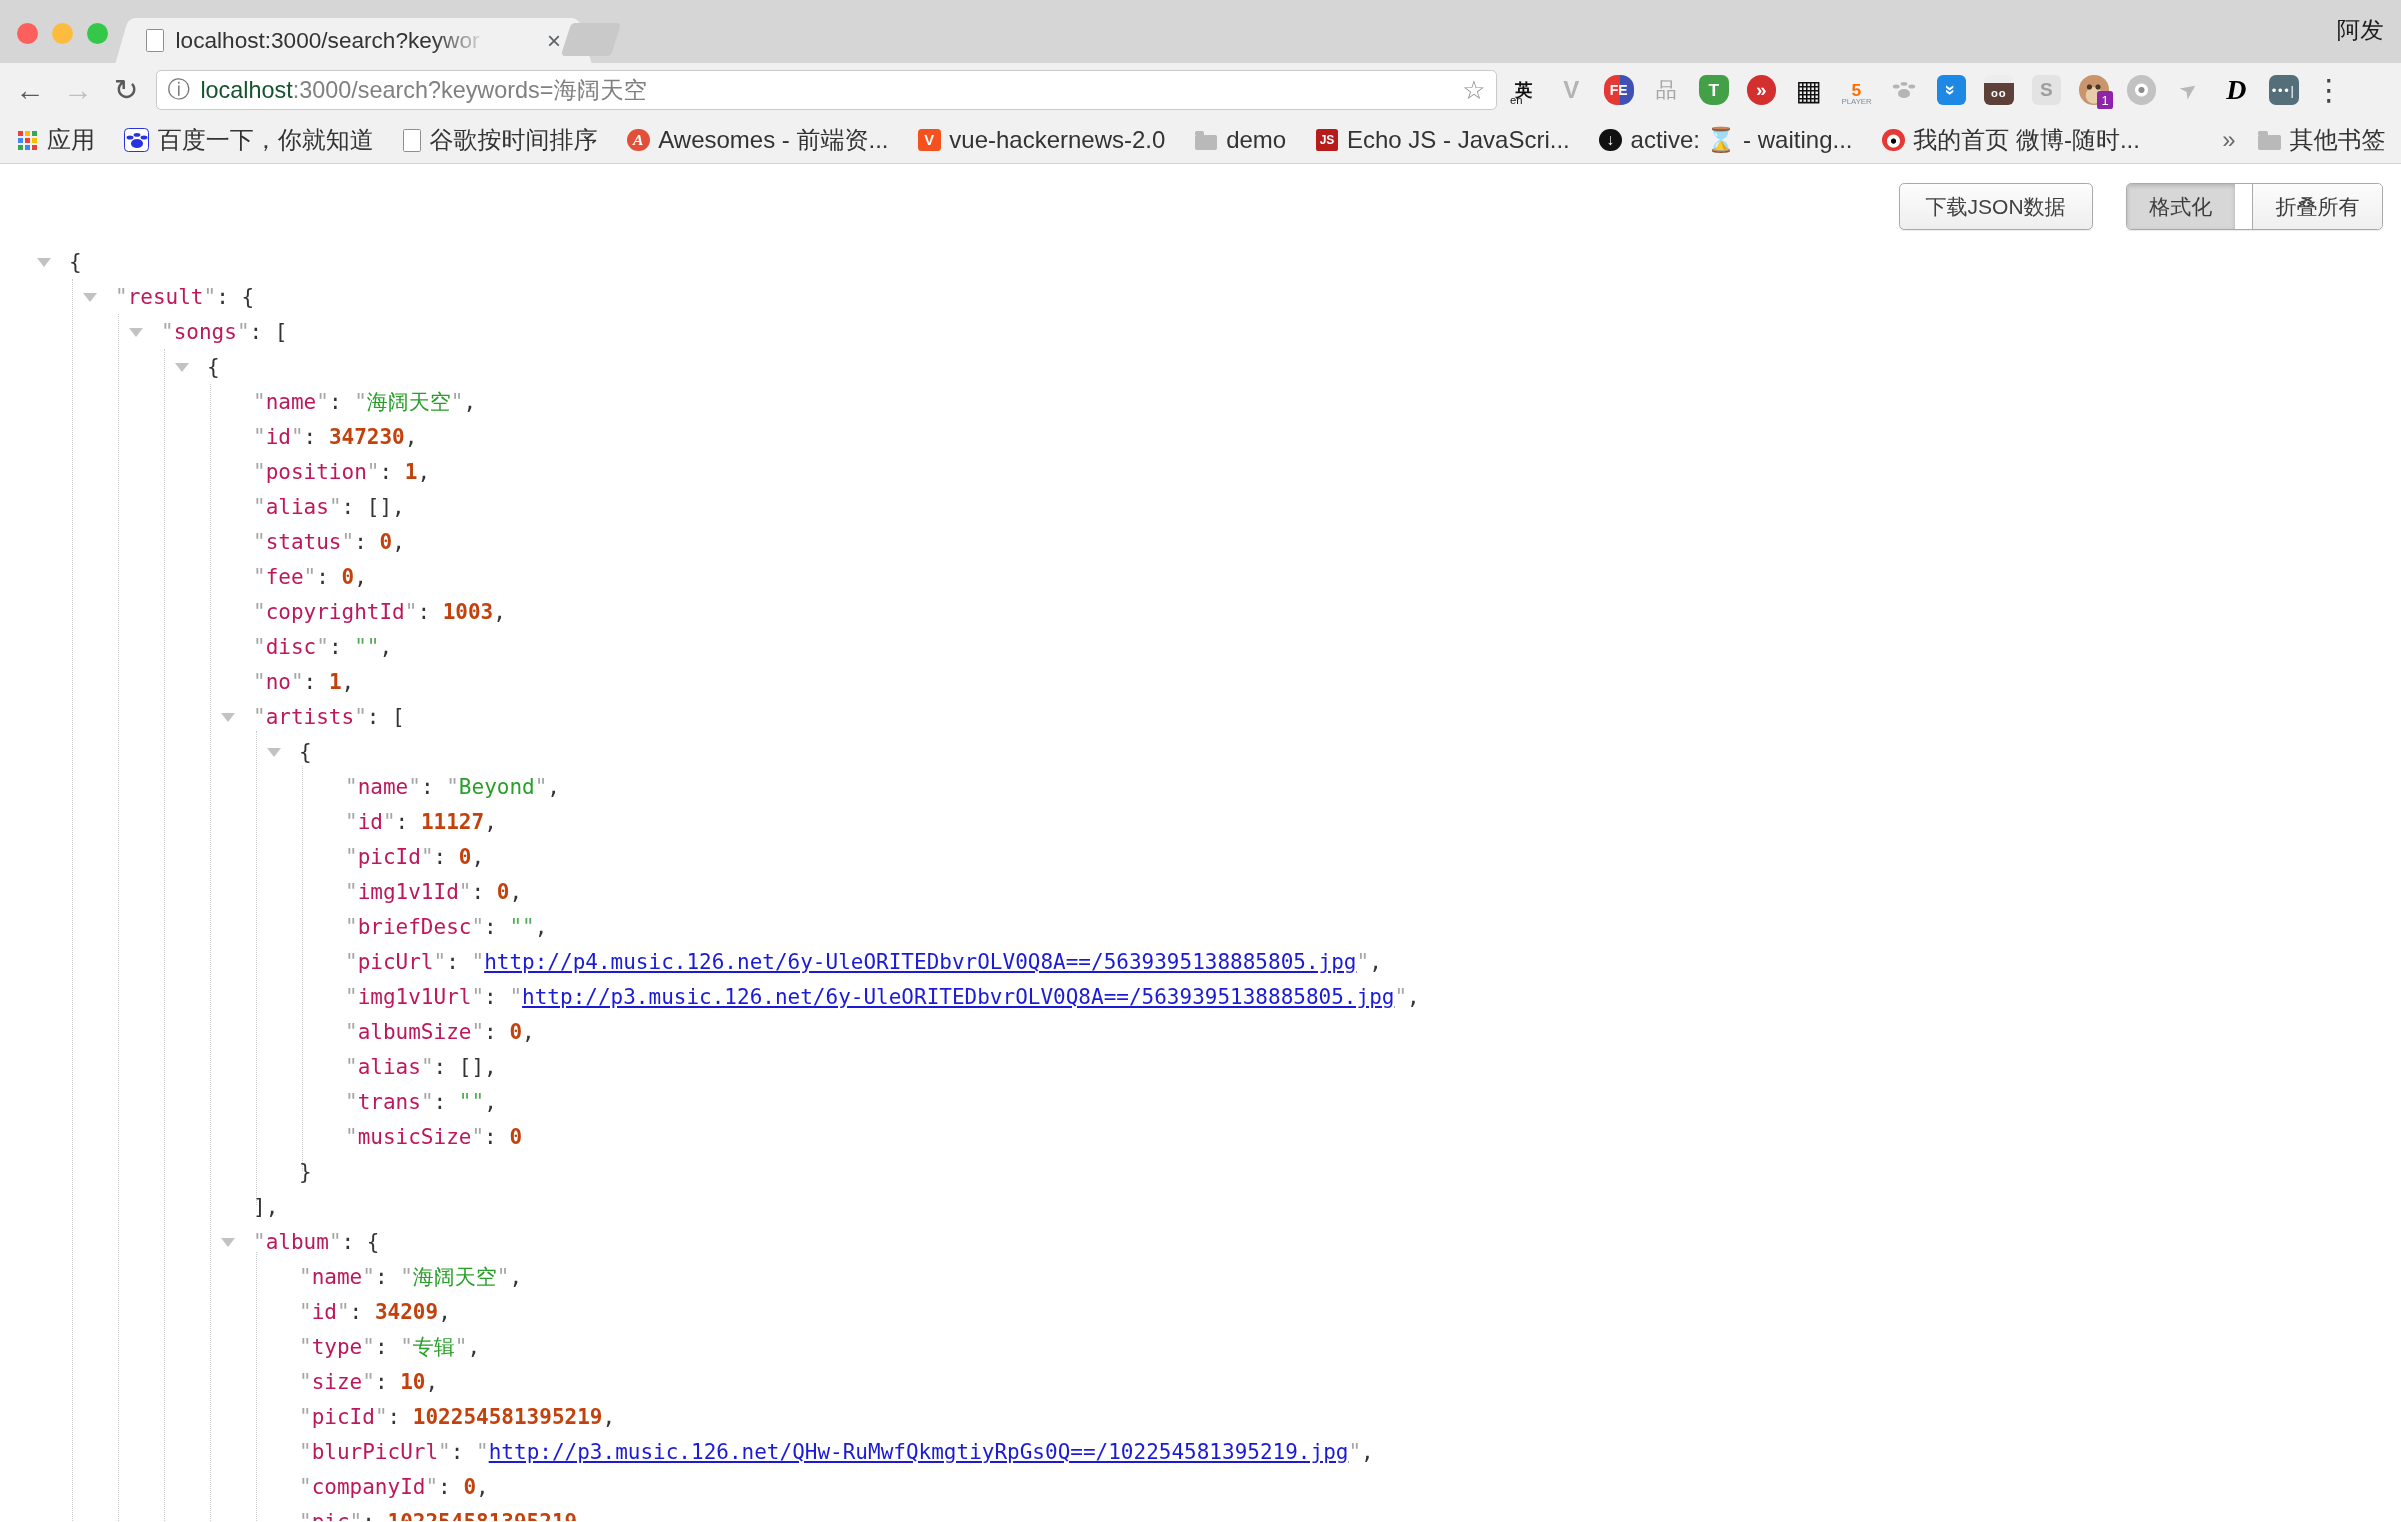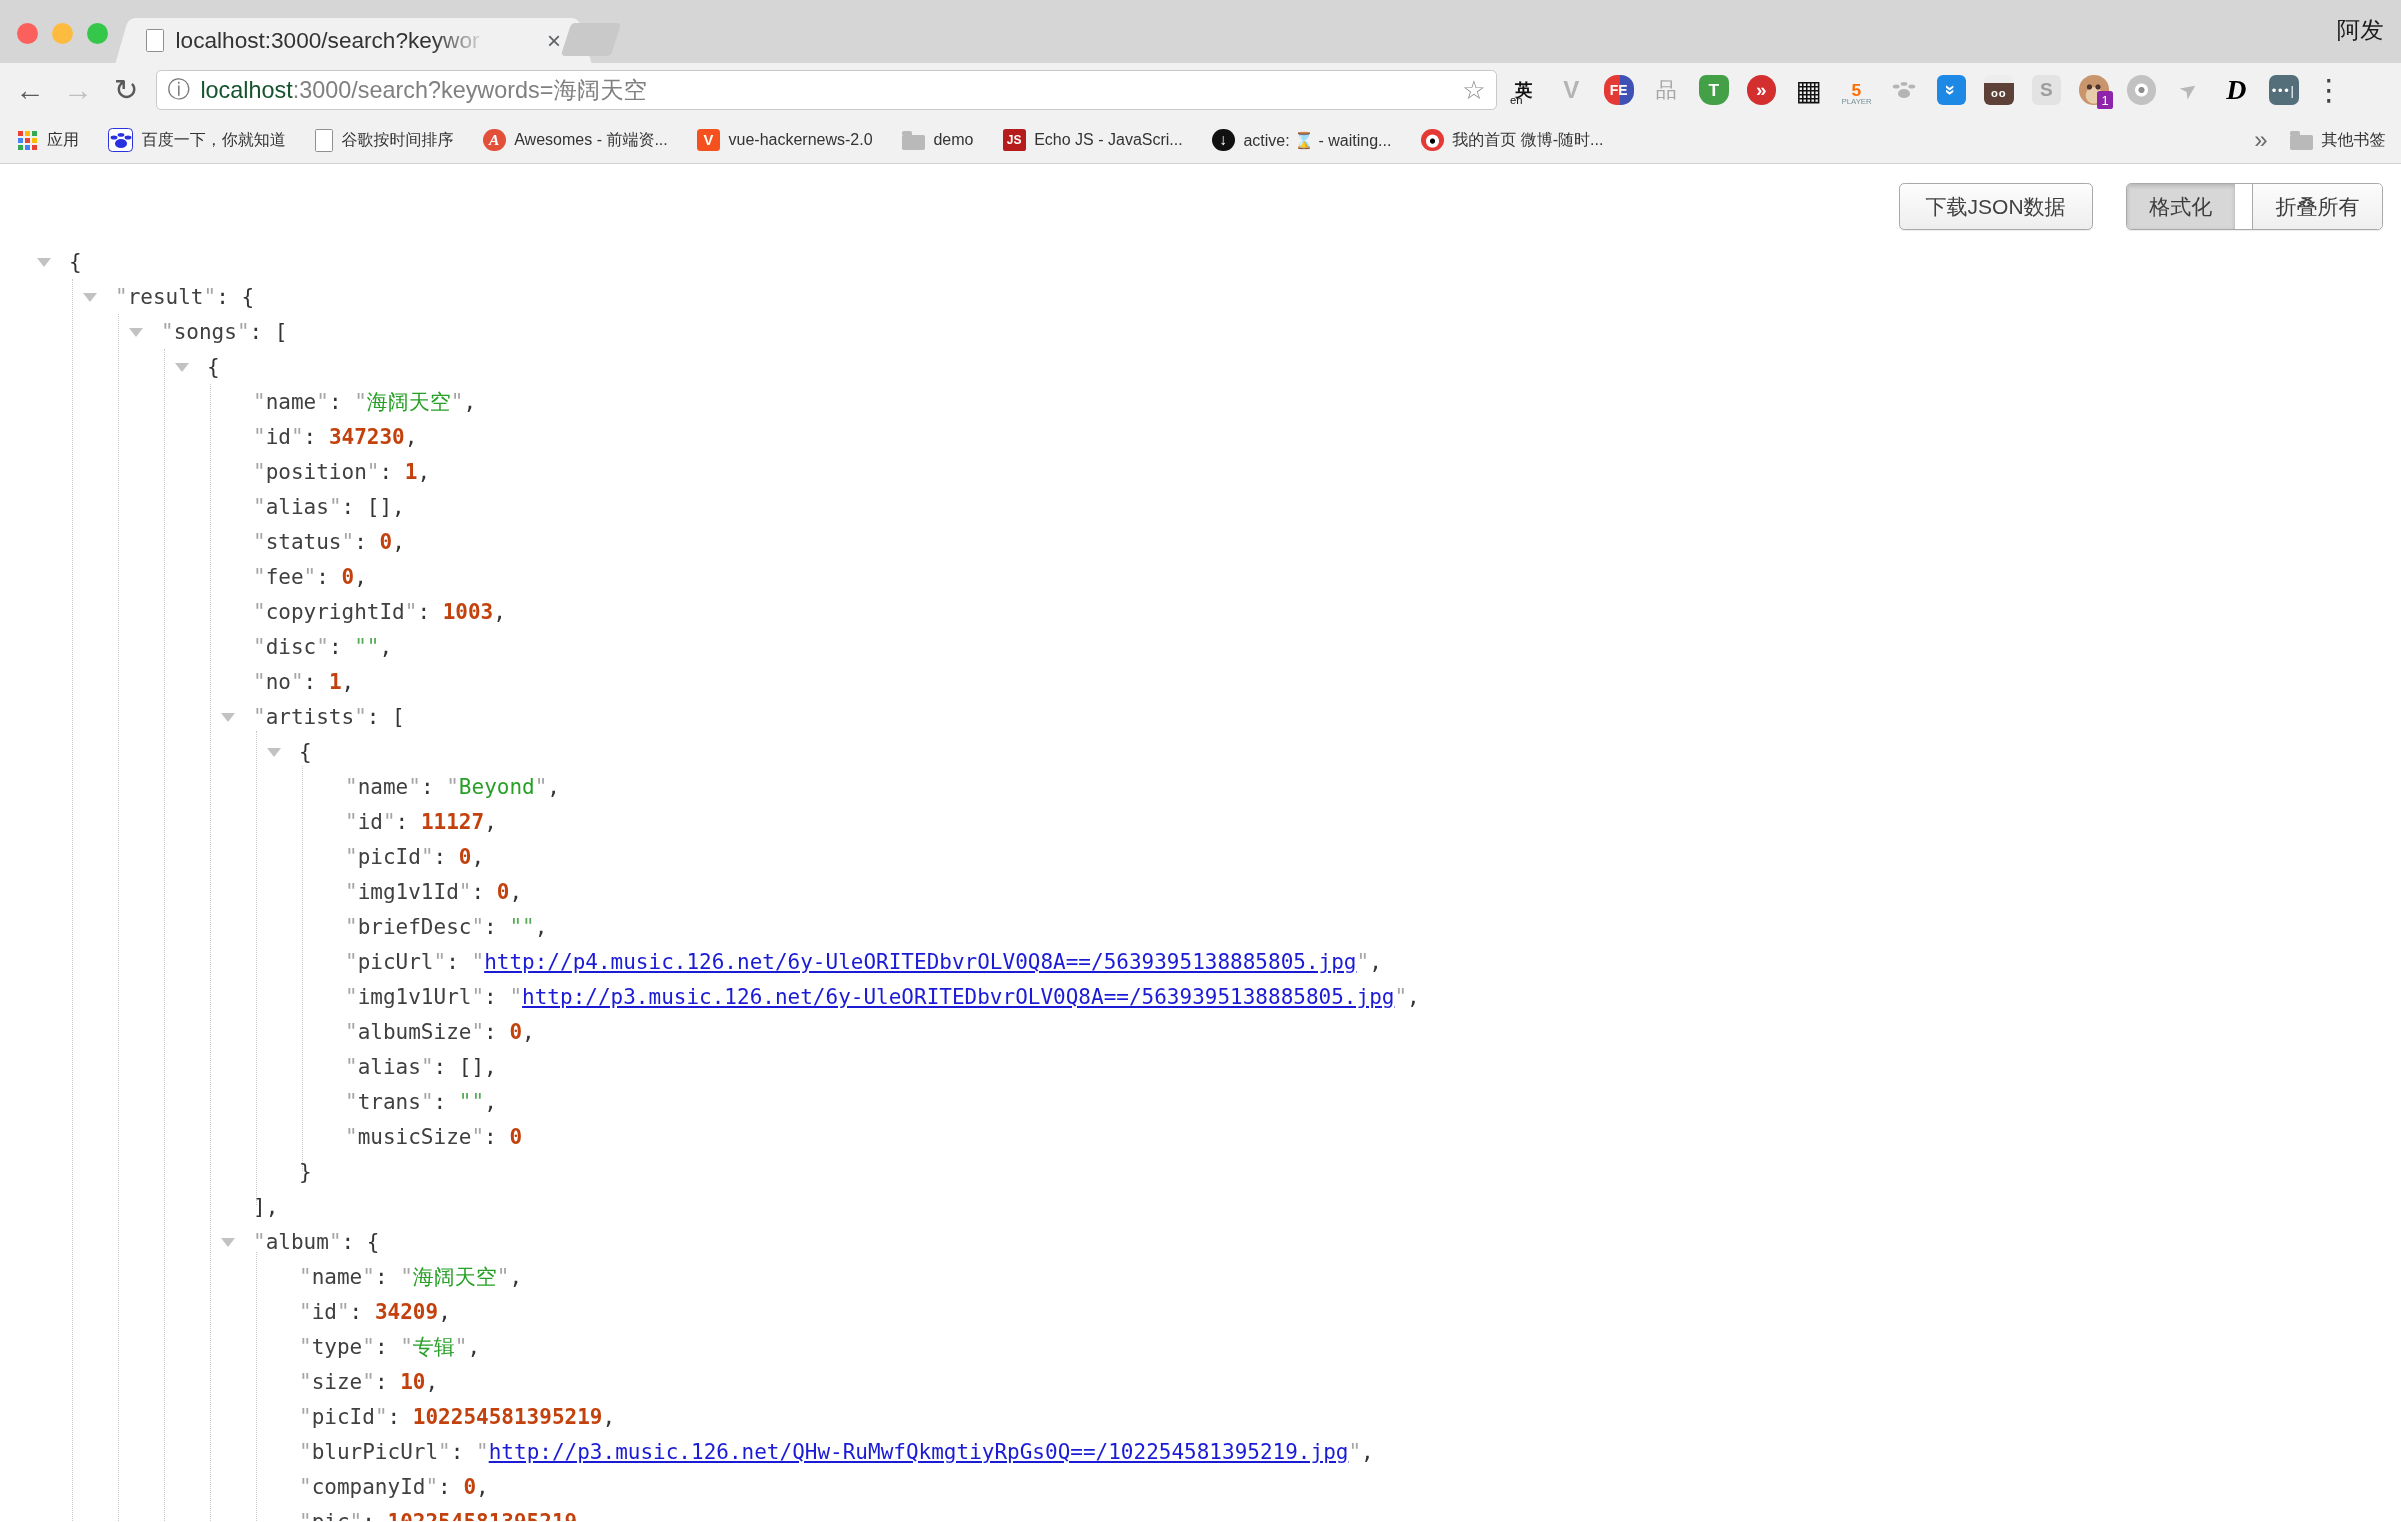--- a/index.html
+++ b/index.html
@@ -51,21 +51,21 @@
   .x-weibogray{border-radius:50%;background:radial-gradient(circle at 50% 50%,#8d8d8d 2.6px,#fff 3.5px 6px,#c2c2c2 7px);}
   .x-bird{color:#b8b8b8;}
   .x-bird .t{display:block;transform:rotate(-35deg);font-size:21px;}
   .x-dblack{color:#000;font-weight:bold;font-style:italic;font-family:"Liberation Serif",serif;font-size:28px;}
   .x-onepw{background:#546e7a;border-radius:7px;color:#fff;font-size:13px;letter-spacing:1.7px;}
   .menu-dots{font-size:29.5px;color:#424242;margin-left:3.5px;line-height:1;}
 
   
   .bookmarks{height:47px;background:#f1f1f1;border-bottom:1.7px solid #d2d2d2;display:flex;align-items:center;padding:0 15.6px;gap:29.5px;box-sizing:border-box;}
   .bm{display:flex;align-items:center;gap:8.7px;flex:0 0 auto;}
-  .bm .label{font-size:16px;color:#333;white-space:nowrap;}
+  .bm .label{font-size:24px;color:#333;white-space:nowrap;}
   .bm-ico{width:22.6px;height:22.6px;display:flex;align-items:center;justify-content:center;position:relative;flex:0 0 auto;}
   .b-apps .dot{position:absolute;top:2.6px;left:2.6px;width:5.2px;height:5.2px;background:#ea4335;box-shadow:7px 0 0 #fbbc05,14px 0 0 #34a853,0 7px 0 #4285f4,7px 7px 0 #ea4335,14px 7px 0 #fbbc05,0 14px 0 #34a853,7px 14px 0 #4285f4,14px 14px 0 #ea4335;}
   .b-baidu{border:1.7px solid #2932e1;border-radius:4.3px;background:#fff;}
   .b-page{width:15.6px;height:21px;border:1.7px solid #8f8f8f;border-radius:1.7px;background:#fff;}
   .b-awesomes{background:#e2503a;border-radius:50%;color:#fff;font-family:"Liberation Serif",serif;font-style:italic;font-weight:bold;font-size:15.6px;}
   .b-vue{background:#f4511e;border-radius:3.5px;color:#fff;font-weight:bold;font-size:14.8px;}
   .b-folder{width:22.6px;height:14.8px;background:#b9b9b9;border-radius:1.7px;position:relative;margin-top:5.2px;}
   .b-folder::before{content:"";position:absolute;top:-4.3px;left:0;width:9.6px;height:4.3px;background:#b9b9b9;border-radius:1.7px 1.7px 0 0;}
   .b-echojs{background:#b71c1c;border-radius:2.6px;color:#fff;font-weight:bold;font-size:12px;}
   .b-active{background:#111;border-radius:50%;color:#fff;font-size:15.6px;font-weight:bold;}
@@ -79,21 +79,21 @@
   .btn{height:45px;border:0.9px solid #a9a9a9;border-radius:5.2px;background:linear-gradient(#fdfdfd,#eeeeee);font-size:21px;color:#404040;padding:0 26px;display:flex;align-items:center;box-shadow:0 0.9px 0.9px rgba(0,0,0,.08);}
   .seg{display:flex;height:45px;border:0.9px solid #a9a9a9;border-radius:5.2px;overflow:hidden;box-shadow:0 0.9px 0.9px rgba(0,0,0,.08);}
   .seg-item{padding:0 22.6px;display:flex;align-items:center;font-size:21px;color:#3c3c3c;}
   .seg-item.active{background:#d7d7d7;box-shadow:inset 0 1.7px 4.3px rgba(0,0,0,.18);}
   .seg-item.plain{background:linear-gradient(#fcfcfc,#efefef);border-left:0.9px solid #a9a9a9;margin-left:17px;}
 
   .json-view{position:absolute;inset:0;padding-top:81px;font-family:"DejaVu Sans Mono","Liberation Mono",monospace;font-size:21px;}
   .jrow{height:35px;line-height:35px;white-space:pre;position:relative;z-index:1;}
   .tri{position:absolute;top:13px;width:0;height:0;border-left:7.8px solid transparent;border-right:7.8px solid transparent;border-top:9.6px solid #c2c2c2;}
   .q{color:#a5a5a5;}
-  .jk{color:#404040;}
+  .jk{color:#be185d;}
   .jp{color:#333;}
   .jstr{color:#28a028;}
   .jn{color:#c2410c;font-weight:bold;}
   .jl{color:#1b1bd6;text-decoration:underline;}
   .je{color:#55aa55;}
   .guide{position:absolute;width:0;border-left:1.7px dotted #c9c9c9;z-index:0;}
 </style>
 </head>
 <body>
 

